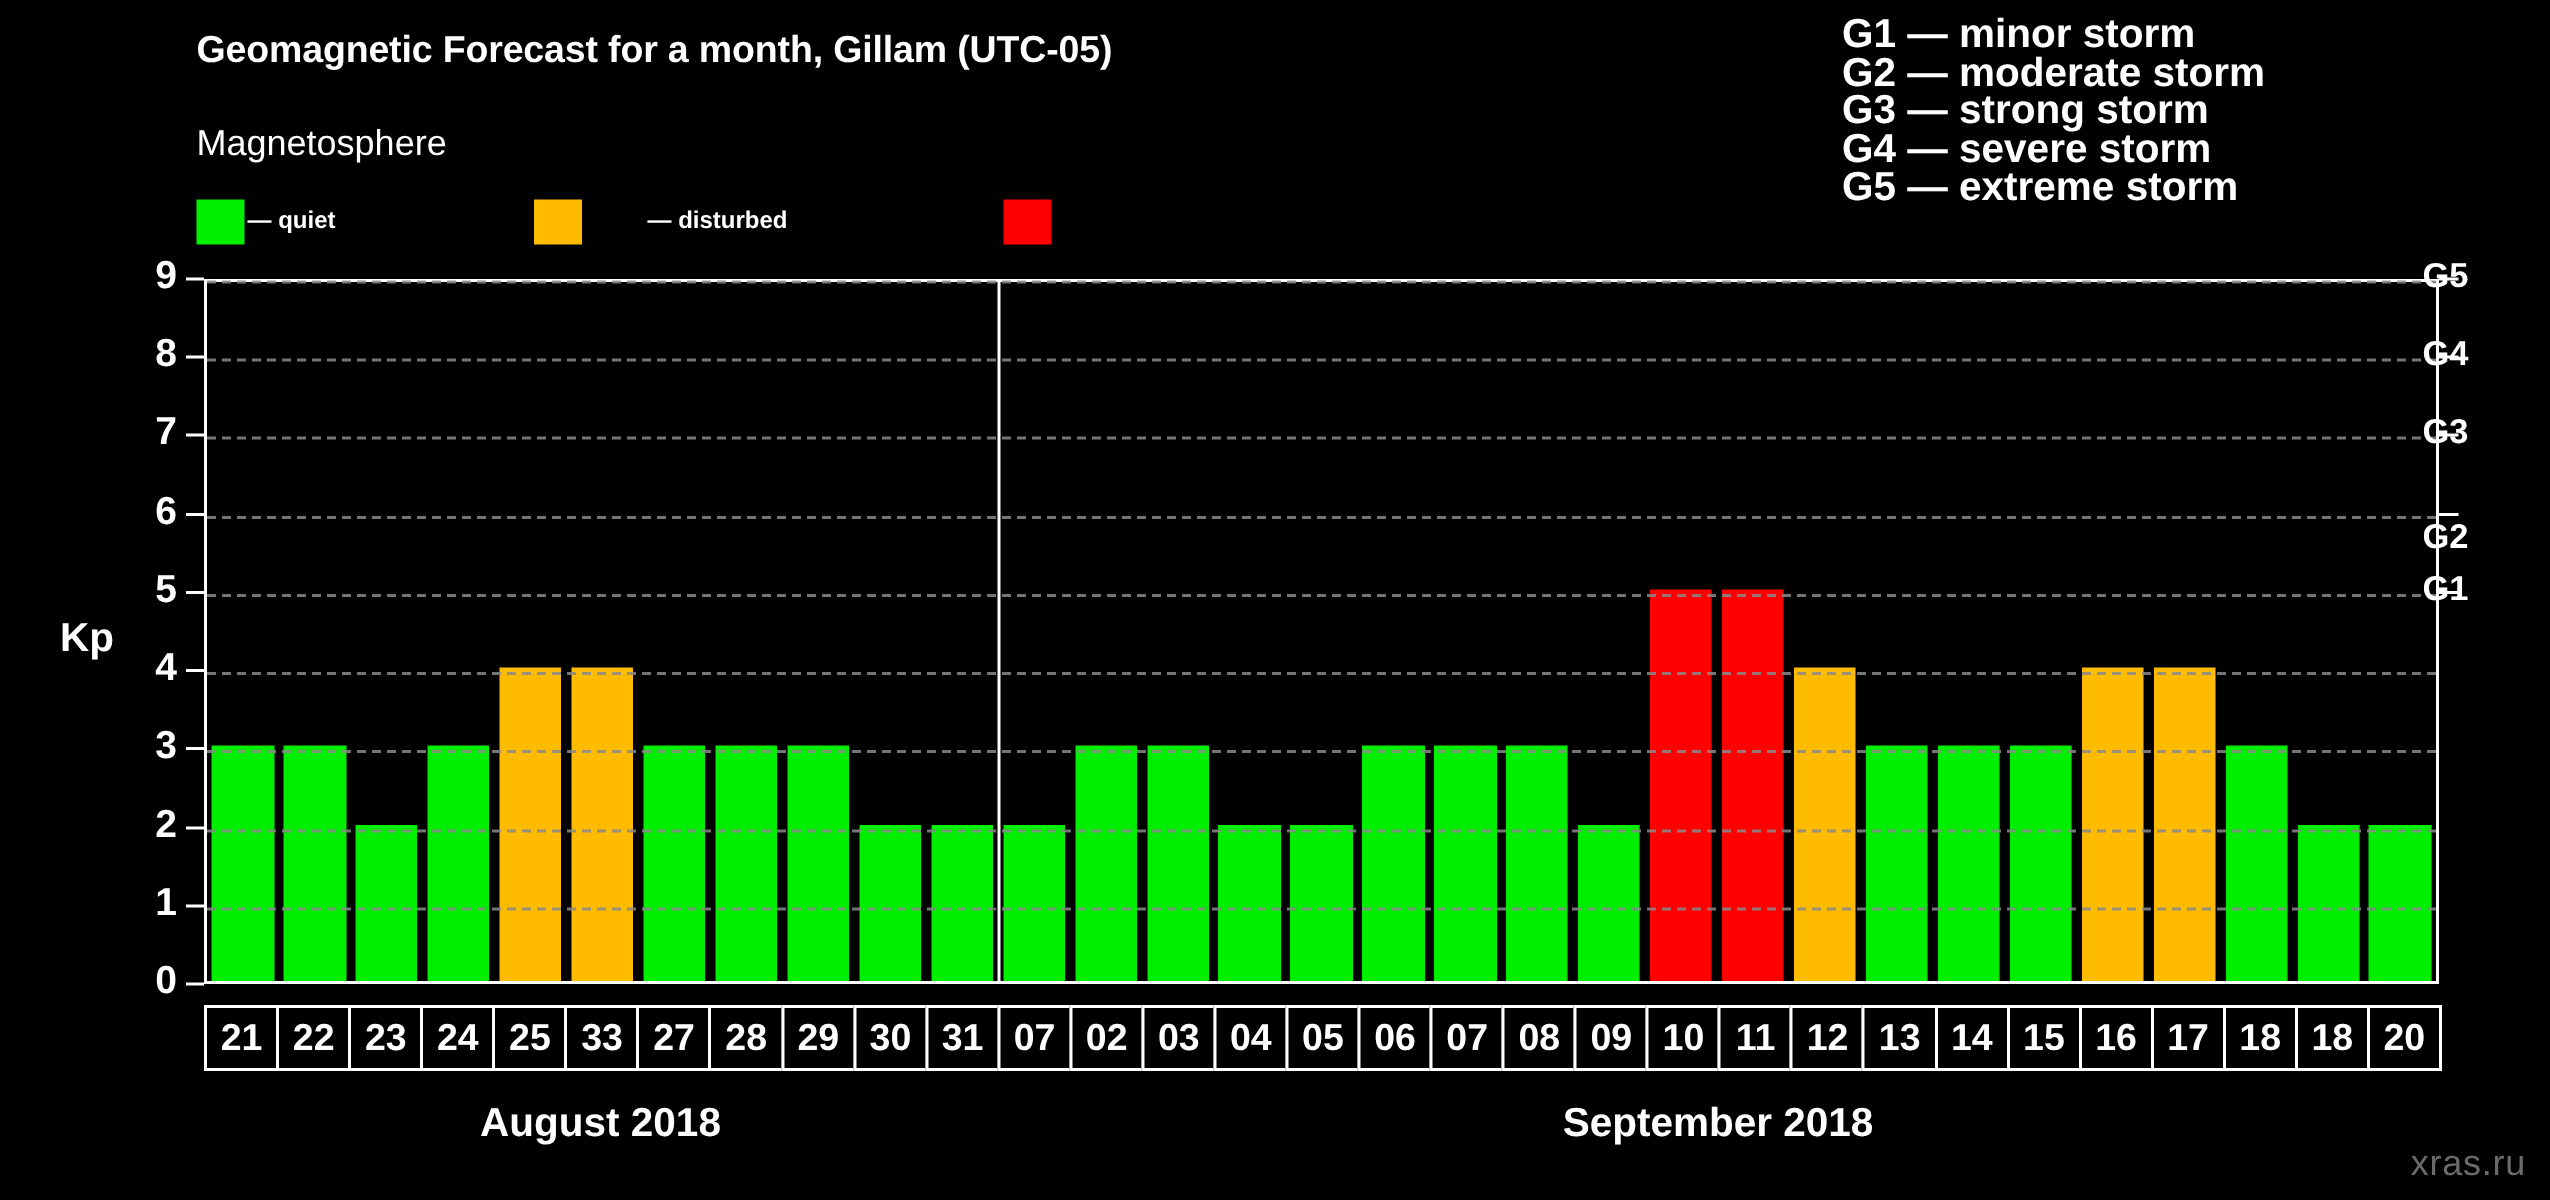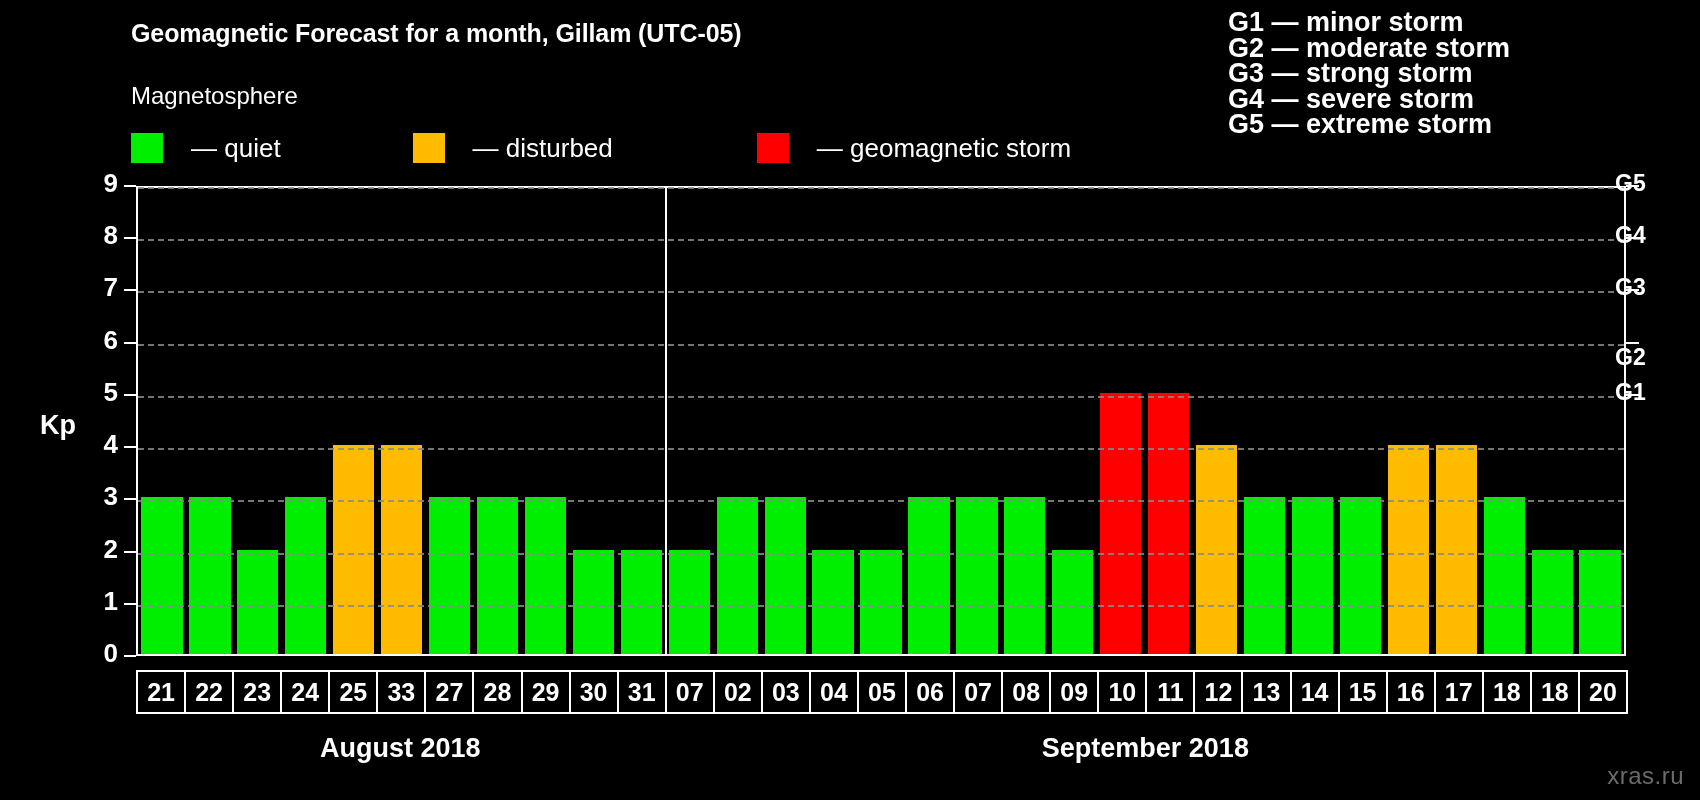--- a/index.html
+++ b/index.html
@@ -51,24 +51,24 @@
     display: flex;
     align-items: center;
     white-space: nowrap;
   }
   .legend-swatch {
     width: 32px;
     height: 30px;
     display: inline-block;
   }
   .legend-text {
-    font-size: 26px;
-    font-weight: normal;
-    color: #ffffff;
-    margin-left: 28px;
+    font-size: 16px;
+    font-weight: bold;
+    color: #ffffff;
+    margin-left: 2px;
     white-space: nowrap;
   }
 
   
   #g-legend {
     position: absolute;
     left: 1228px;
     top: 10px;
     display: flex;
     flex-direction: column;
@@ -234,27 +234,26 @@
 <body>
 
 <div id="chart-title">Geomagnetic Forecast for a month, Gillam (UTC-05)</div>
 <div id="magnetosphere-label">Magnetosphere</div>
 
 <div id="legend">
     <div class="legend-item">
       <span class="legend-swatch" style="background: rgb(0, 238, 0);"></span>
       <span class="legend-text">— quiet</span>
     </div>
-    <div class="legend-item" style="margin-left: 132px;">
+    <div class="legend-item" style="margin-left: 132px; gap: 42px;">
       <span class="legend-swatch" style="background: rgb(255, 187, 0);"></span>
       <span class="legend-text">— disturbed</span>
     </div>
     <div class="legend-item" style="margin-left: 144px;">
       <span class="legend-swatch" style="background: rgb(255, 0, 0);"></span>
-      <span class="legend-text">— geomagnetic storm</span>
     </div>
   </div>
 
 <div id="g-legend">
     <div class="g-legend-row">G1 — minor storm</div>
     <div class="g-legend-row">G2 — moderate storm</div>
     <div class="g-legend-row">G3 — strong storm</div>
     <div class="g-legend-row">G4 — severe storm</div>
     <div class="g-legend-row">G5 — extreme storm</div>
   </div>

